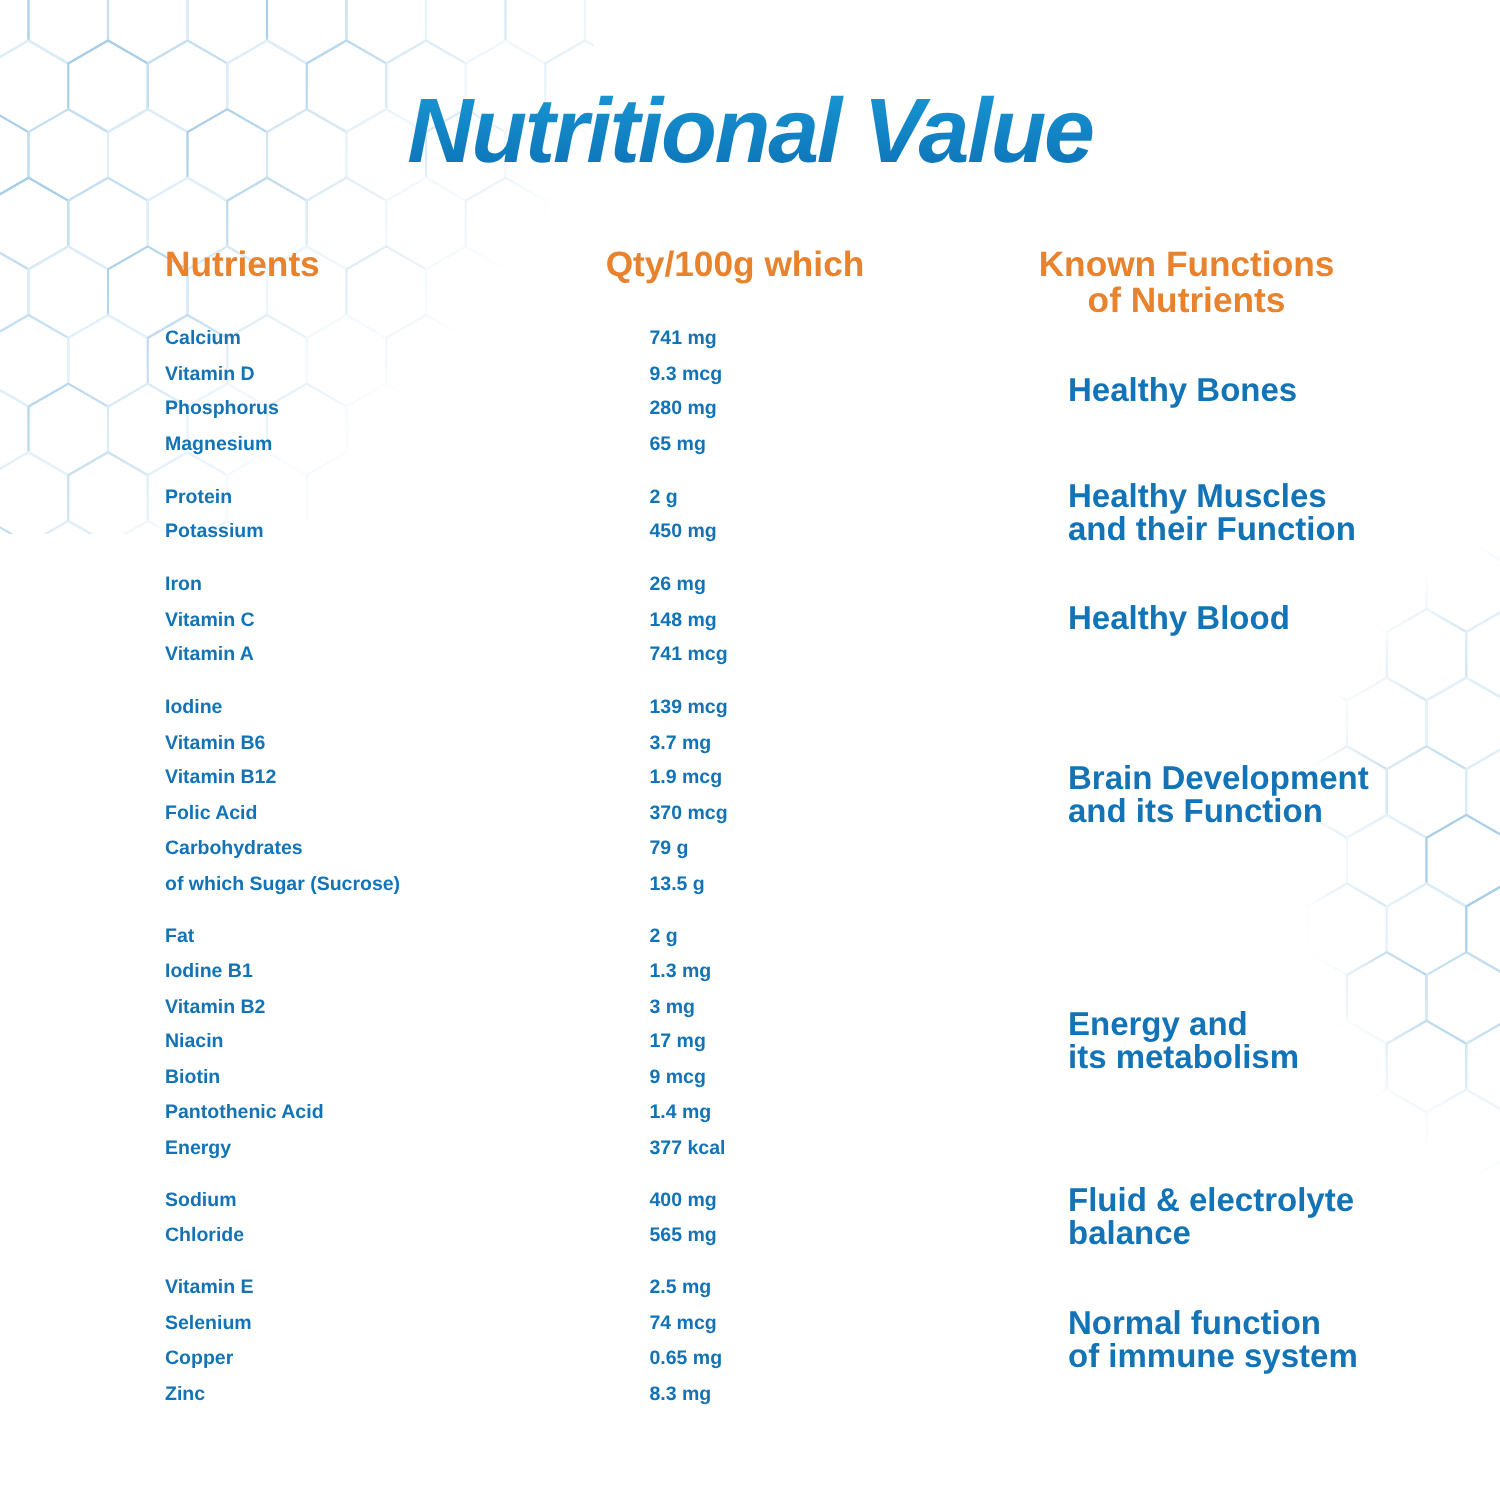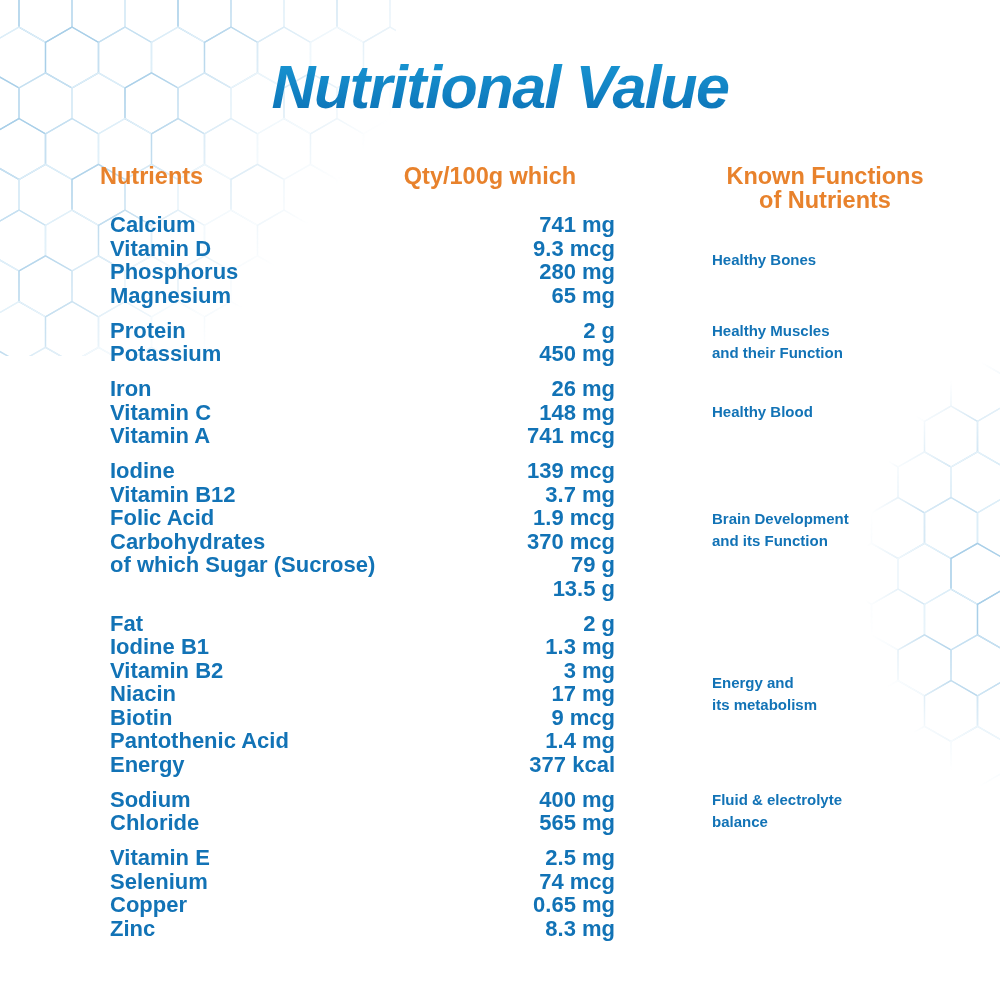--- a/index.html
+++ b/index.html
@@ -22,34 +22,34 @@
   
   .title{
     position:absolute;left:0;top:52px;width:1000px;text-align:center;
     font-size:61px;font-weight:bold;font-style:italic;letter-spacing:-1.5px;
     background:linear-gradient(180deg,#1a9ad6 0%,#0b6fb4 100%);
     -webkit-background-clip:text;background-clip:text;
     -webkit-text-fill-color:transparent;color:#0e7cc0;
   }
   
   .col-head{position:absolute;top:164px;font-weight:bold;font-size:23.5px;line-height:24px;color:#e8822c;}
-  .head-nutrients{left:100px;width:255px;text-align:left;}
+  .head-nutrients{left:110px;width:255px;text-align:left;}
   .head-qty{left:365px;width:250px;text-align:center;}
-  .head-functions{left:712px;width:226px;text-align:center;}
+  .head-functions{left:678px;width:226px;text-align:center;}
   
   .table{position:absolute;left:0;top:213px;width:1000px;}
   .group{display:flex;margin-bottom:11.5px;}
   .col-names{width:255px;margin-left:110px;}
-  .col-qty{width:250px;box-sizing:border-box;padding-left:68px;text-align:right;}
+  .col-qty{width:250px;box-sizing:border-box;padding-left:68px;}
   .col-func{
     width:226px;margin-left:73px;box-sizing:border-box;padding-left:24px;
     display:flex;flex-direction:column;justify-content:center;
   }
-  .cell{font-size:22px;line-height:23.5px;font-weight:bold;color:#1273b6;white-space:nowrap;}
-  .func-line{font-size:15px;line-height:22px;font-weight:bold;color:#1273b6;white-space:nowrap;}
+  .cell{font-size:13px;line-height:23.5px;font-weight:bold;color:#1273b6;white-space:nowrap;}
+  .func-line{font-size:22px;line-height:22px;font-weight:bold;color:#1273b6;white-space:nowrap;}
 </style>
 </head>
 <body>
 
 <div class="canvas">
 
   <svg class="hex-svg hex-top-left" width="430" height="390" viewBox="0 0 430 390">
       <polygon points="0.0,-30.5 26.5,-15.3 26.5,15.3 0.0,30.5 -26.5,15.3 -26.5,-15.3" fill="none" stroke="#a9cfe8" stroke-width="1.4"></polygon>
       <polygon points="53.0,-30.5 79.5,-15.3 79.5,15.3 53.0,30.5 26.5,15.3 26.5,-15.3" fill="none" stroke="#c6e0f1" stroke-width="1.4"></polygon>
       <polygon points="106.0,-30.5 132.5,-15.3 132.5,15.3 106.0,30.5 79.5,15.3 79.5,-15.3" fill="none" stroke="#ddeef8" stroke-width="1.4"></polygon>
@@ -259,20 +259,21 @@
           <div class="cell">148 mg</div>
           <div class="cell">741 mcg</div>
         </div>
         <div class="col-func">
           <div class="func-line">Healthy Blood</div>
         </div>
       </div>
       <div class="group">
         <div class="col-names">
           <div class="cell">Iodine</div>
+          <div class="cell">Vitamin B6</div>
           <div class="cell">Vitamin B12</div>
           <div class="cell">Folic Acid</div>
           <div class="cell">Carbohydrates</div>
           <div class="cell">of which Sugar (Sucrose)</div>
         </div>
         <div class="col-qty">
           <div class="cell">139 mcg</div>
           <div class="cell">3.7 mg</div>
           <div class="cell">1.9 mcg</div>
           <div class="cell">370 mcg</div>
@@ -328,16 +329,20 @@
           <div class="cell">Selenium</div>
           <div class="cell">Copper</div>
           <div class="cell">Zinc</div>
         </div>
         <div class="col-qty">
           <div class="cell">2.5 mg</div>
           <div class="cell">74 mcg</div>
           <div class="cell">0.65 mg</div>
           <div class="cell">8.3 mg</div>
         </div>
+        <div class="col-func">
+          <div class="func-line">Normal function</div>
+          <div class="func-line">of immune system</div>
+        </div>
       </div>
     </div>
 
 </div>
 
 </body></html>

